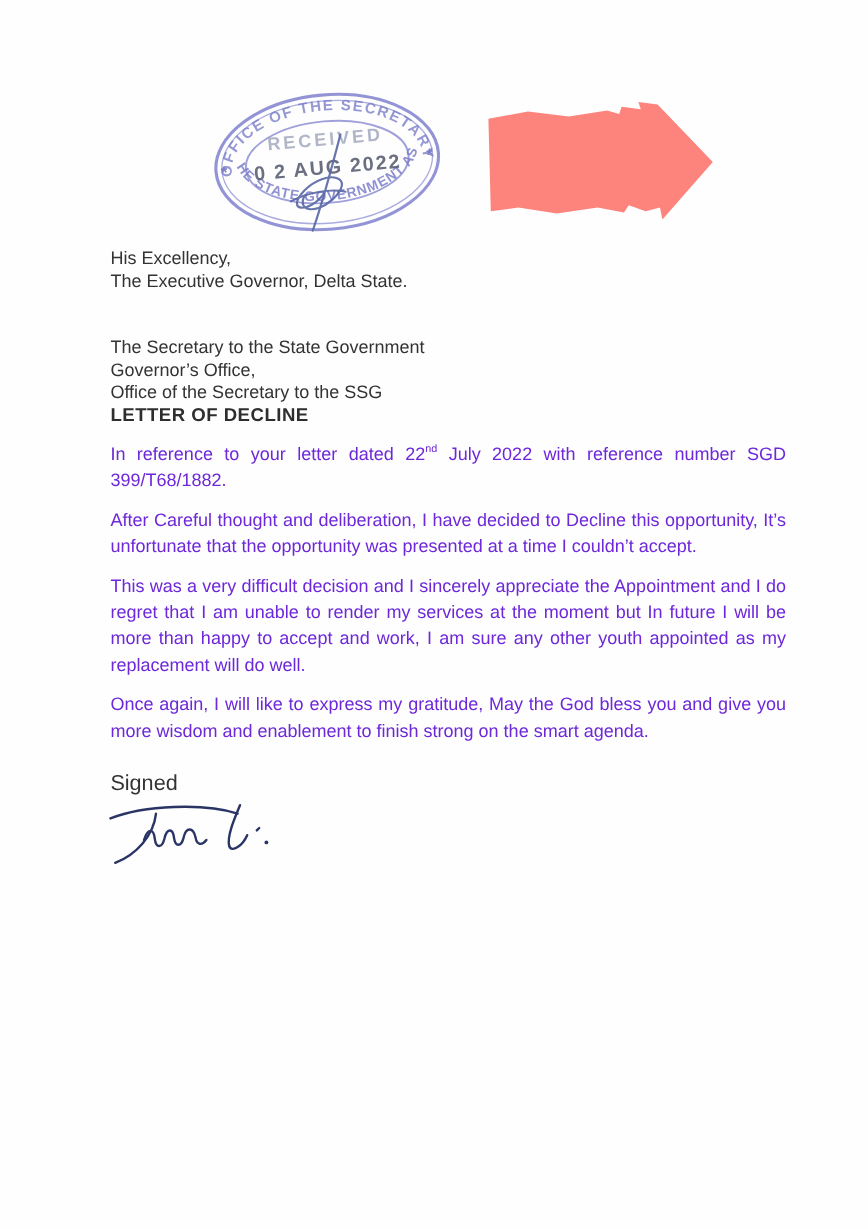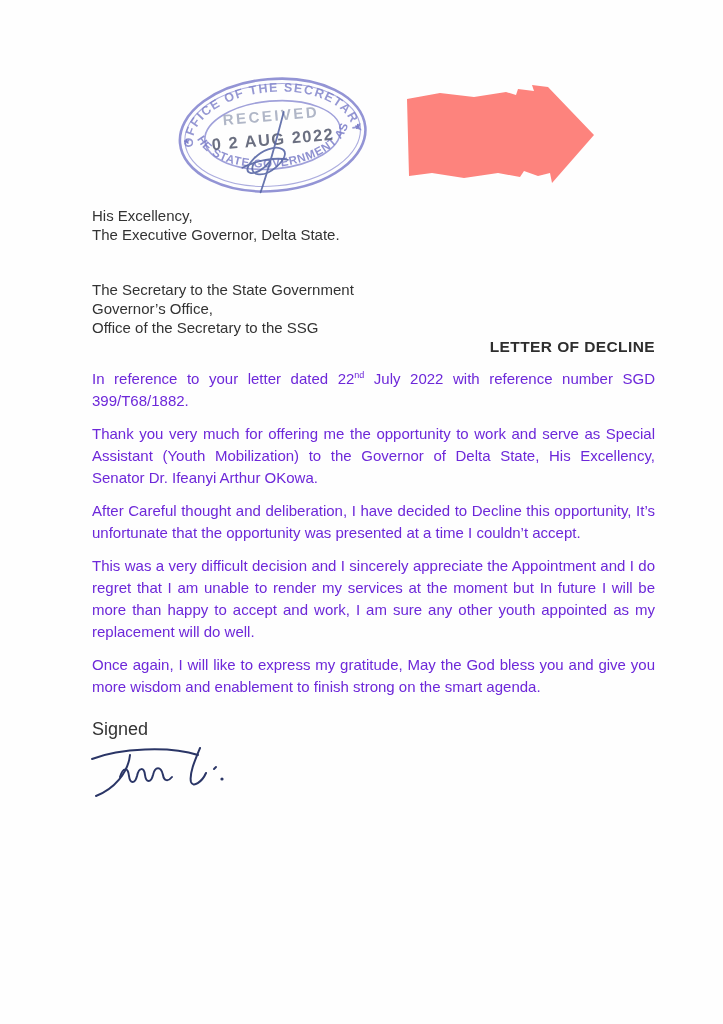--- a/index.html
+++ b/index.html
@@ -45,21 +45,21 @@
     position: absolute;
     left: 80px;
     top: 206px;
     width: 563px;
     margin-left: 12px;
   }
   .addr-line { font-size: 15px; line-height: 19px; }
   .gap { height: 18px; }
   .through { font-size: 15px; line-height: 19px; font-style: italic; }
   .title {
-    text-align: right;
+    text-align: left;
     font-weight: bold;
     font-size: 15.5px;
     letter-spacing: 0.4px;
     color: #2e2e2e;
     margin-top: 1px;
   }
   .paragraphs { margin-top: 12px; }
   .para {
     font-size: 15px;
     line-height: 22px;
@@ -131,21 +131,20 @@
     <div class="gap"></div>
     <div class="gap"></div>
     <div class="addr-line">The Secretary to the State Government</div>
     <div class="addr-line">Governor’s Office,</div>
     <div class="addr-line">Office of the Secretary to the SSG</div>
 
     <div class="title">LETTER OF DECLINE</div>
 
     <div class="paragraphs">
         <p class="para">In reference to your letter dated 22<sup>nd</sup> July 2022 with reference number SGD 399/T68/1882.</p>
-        <p class="para">Thank you very much for offering me the opportunity to work and serve as Special Assistant (Youth Mobilization) to the Governor of Delta State, His Excellency, Senator Dr. Ifeanyi Arthur OKowa.</p>
         <p class="para">After Careful thought and deliberation, I have decided to Decline this opportunity, It’s unfortunate that the opportunity was presented at a time I couldn’t accept.</p>
         <p class="para">This was a very difficult decision and I sincerely appreciate the Appointment and I do regret that I am unable to render my services at the moment but In future I will be more than happy to accept and work, I am sure any other youth appointed as my replacement will do well.</p>
         <p class="para">Once again, I will like to express my gratitude, May the God bless you and give you more wisdom and enablement to finish strong on the smart agenda.</p>
       </div>
 
     <div class="signed">Signed</div>
 
     <svg class="signature-svg" viewBox="0 0 170 58">
       <g stroke="#2a3566" stroke-width="2" fill="none" stroke-linecap="round" stroke-linejoin="round">
         <path d="M6 16 C34 5 84 3 112 12"></path>

